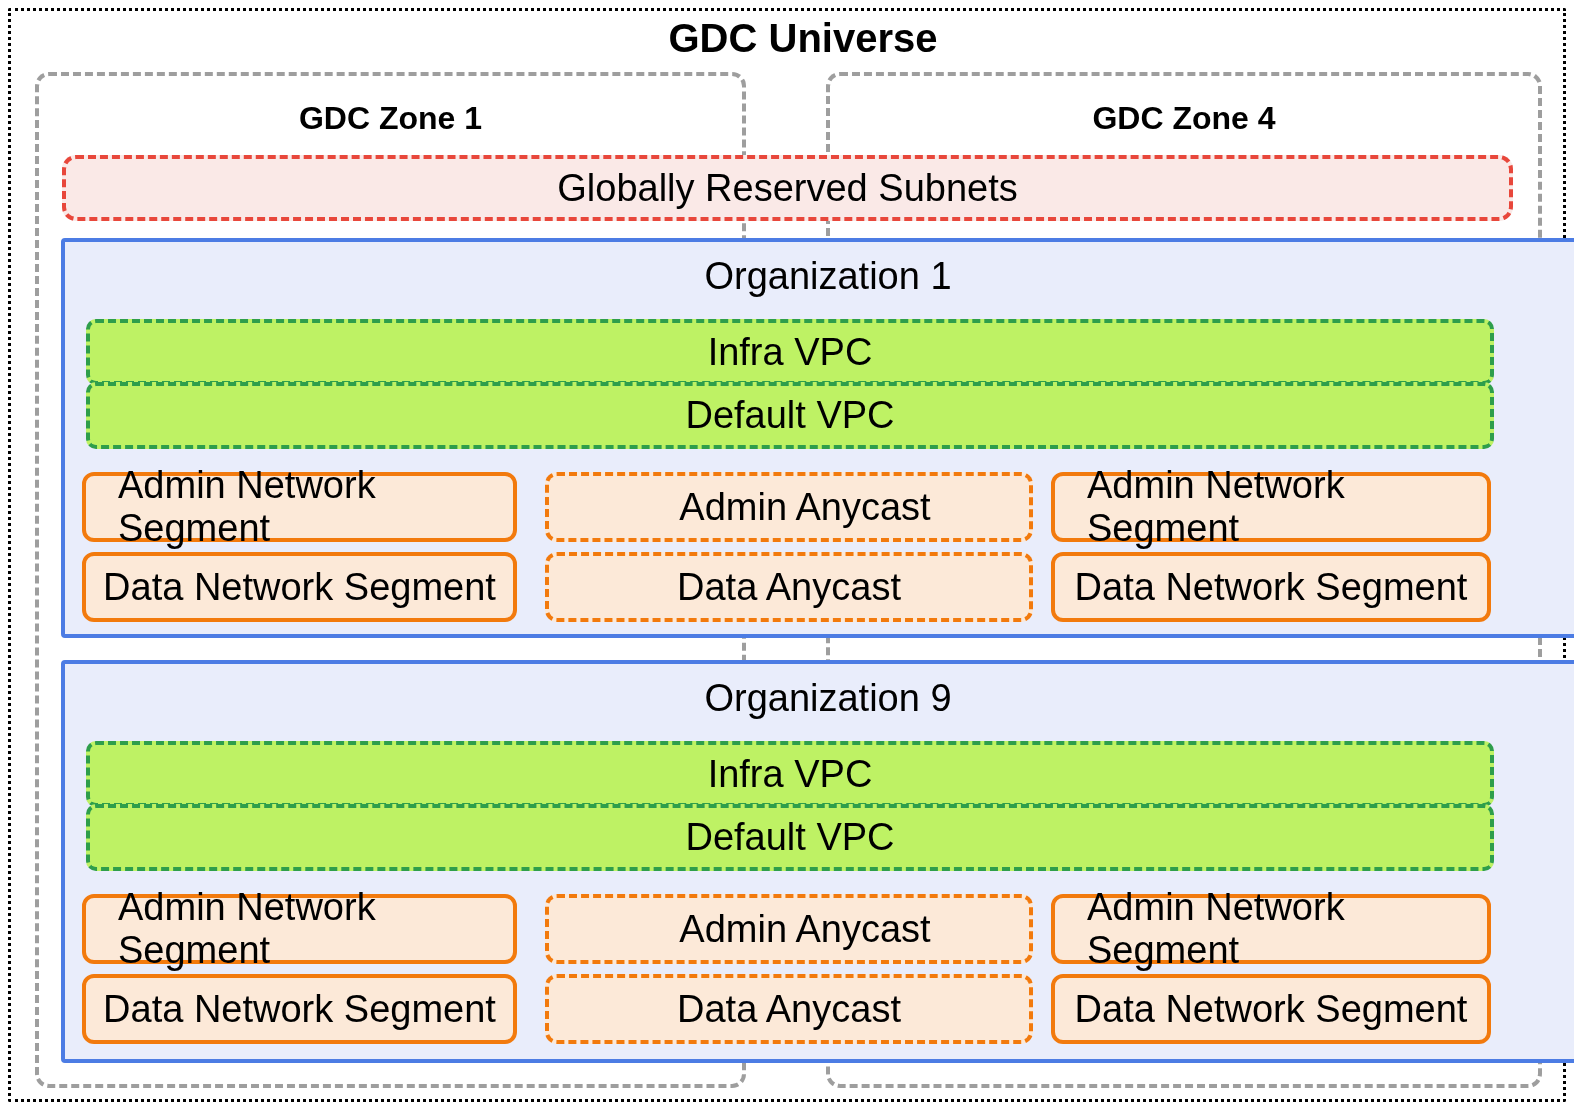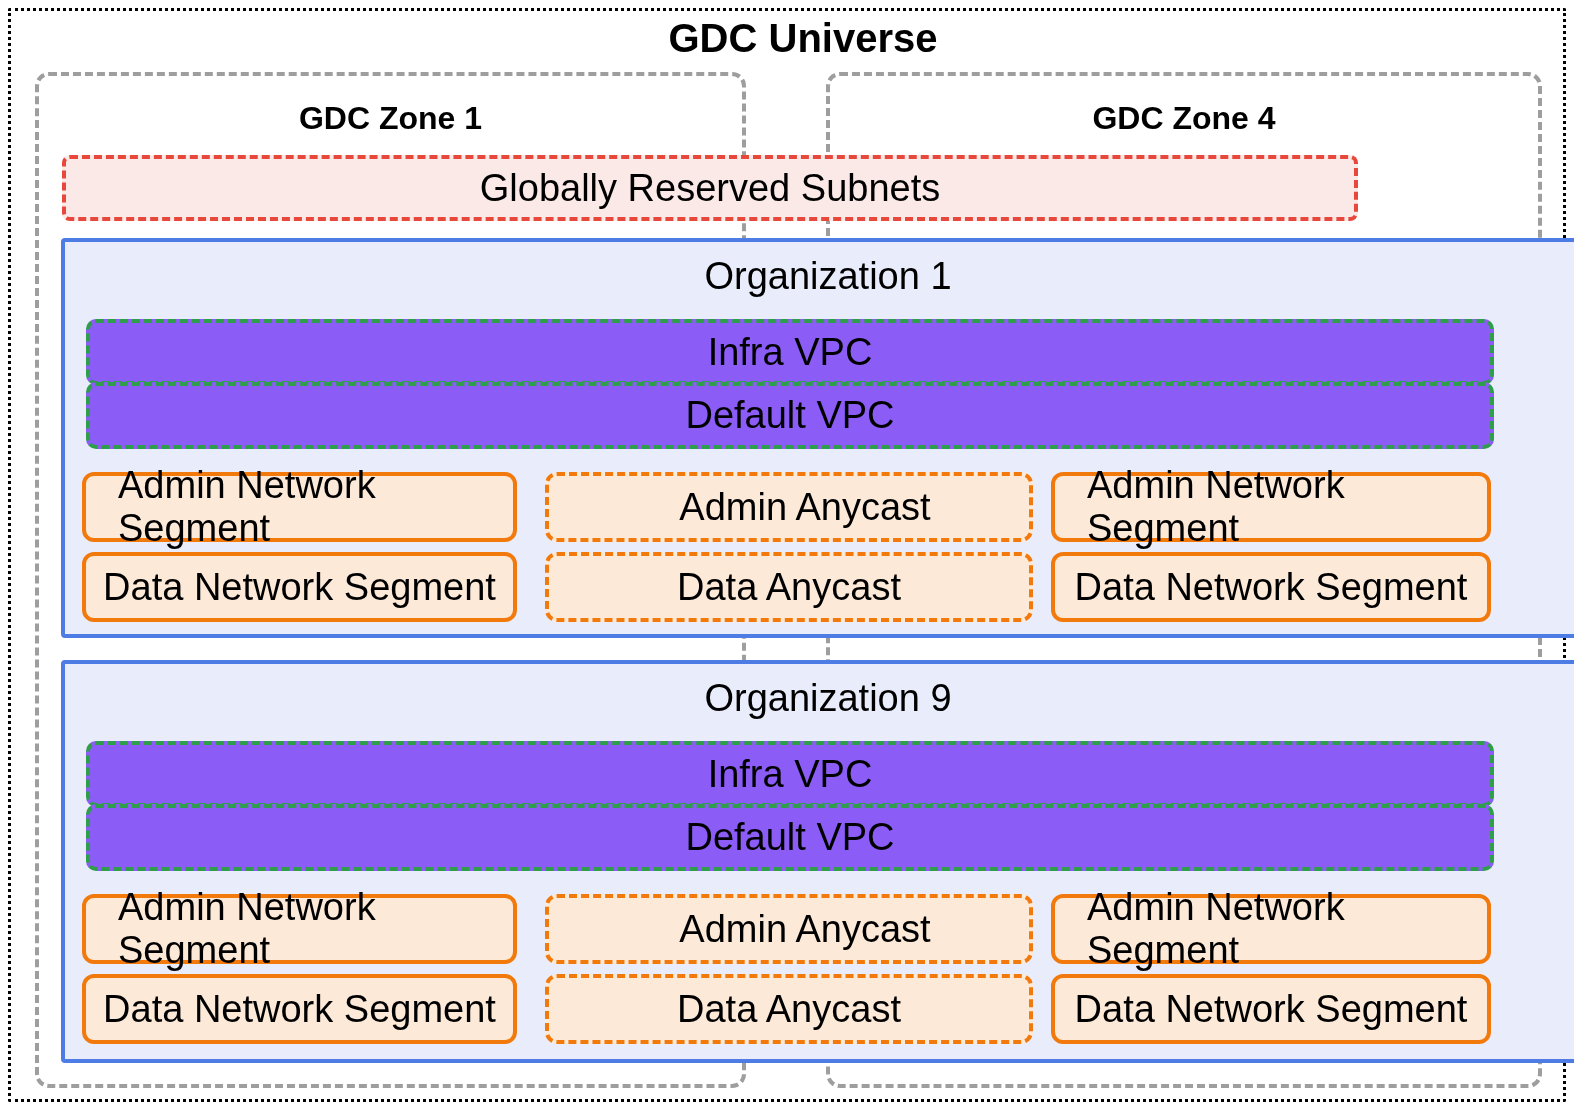--- a/index.html
+++ b/index.html
@@ -43,24 +43,24 @@
   .zone-2 { left: 826px; width: 716px; }
   .zone-title {
     position: absolute; left: 0; top: 20px; width: 100%;
     text-align: center;
     font-size: 32px; font-weight: 700;
     line-height: 44px;
   }
 
   
   .reserved {
-    left: 62px; top: 155px; width: 1296px; height: 66px;
+    left: 62px; top: 155px; width: 1451px; height: 66px;
     background: #FAE9E7;
     border: 4px dashed #E8473B;
-    border-radius: 8px;
+    border-radius: 14px;
     display: flex; align-items: center; justify-content: center;
     font-size: 38px;
   }
 
   
   .org {
     left: 61px; width: 1534px;
     background: #E9EDFB;
     border: 4px solid #4C7CE4;
     border-radius: 4px;
@@ -71,21 +71,21 @@
     position: absolute; left: 0; top: 12px; width: 100%;
     text-align: center;
     font-size: 38px;
     line-height: 44px;
   }
 
   
   .vpc {
     position: absolute; box-sizing: border-box;
     left: 21px; width: 1408px; height: 66px;
-    background: #8b5cf6;
+    background: #bef264;
     border: 4px dashed #2E9E4B;
     border-radius: 10px;
     display: flex; align-items: center; justify-content: center;
     font-size: 38px;
   }
   .vpc-infra   { top: 77px; }
   .vpc-default { top: 140px; height: 67px; }
 
   
   .seg {

